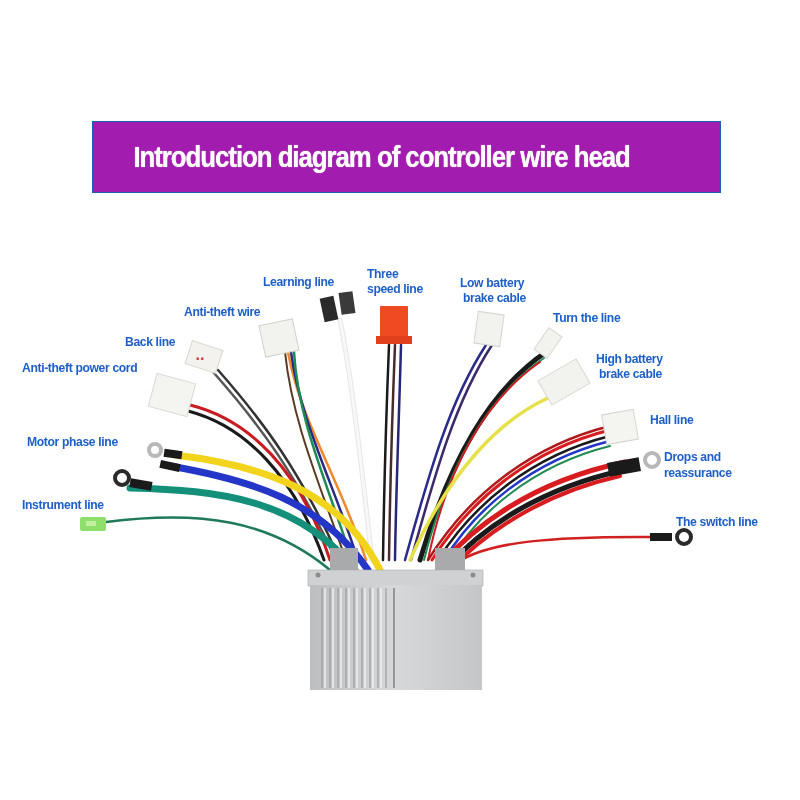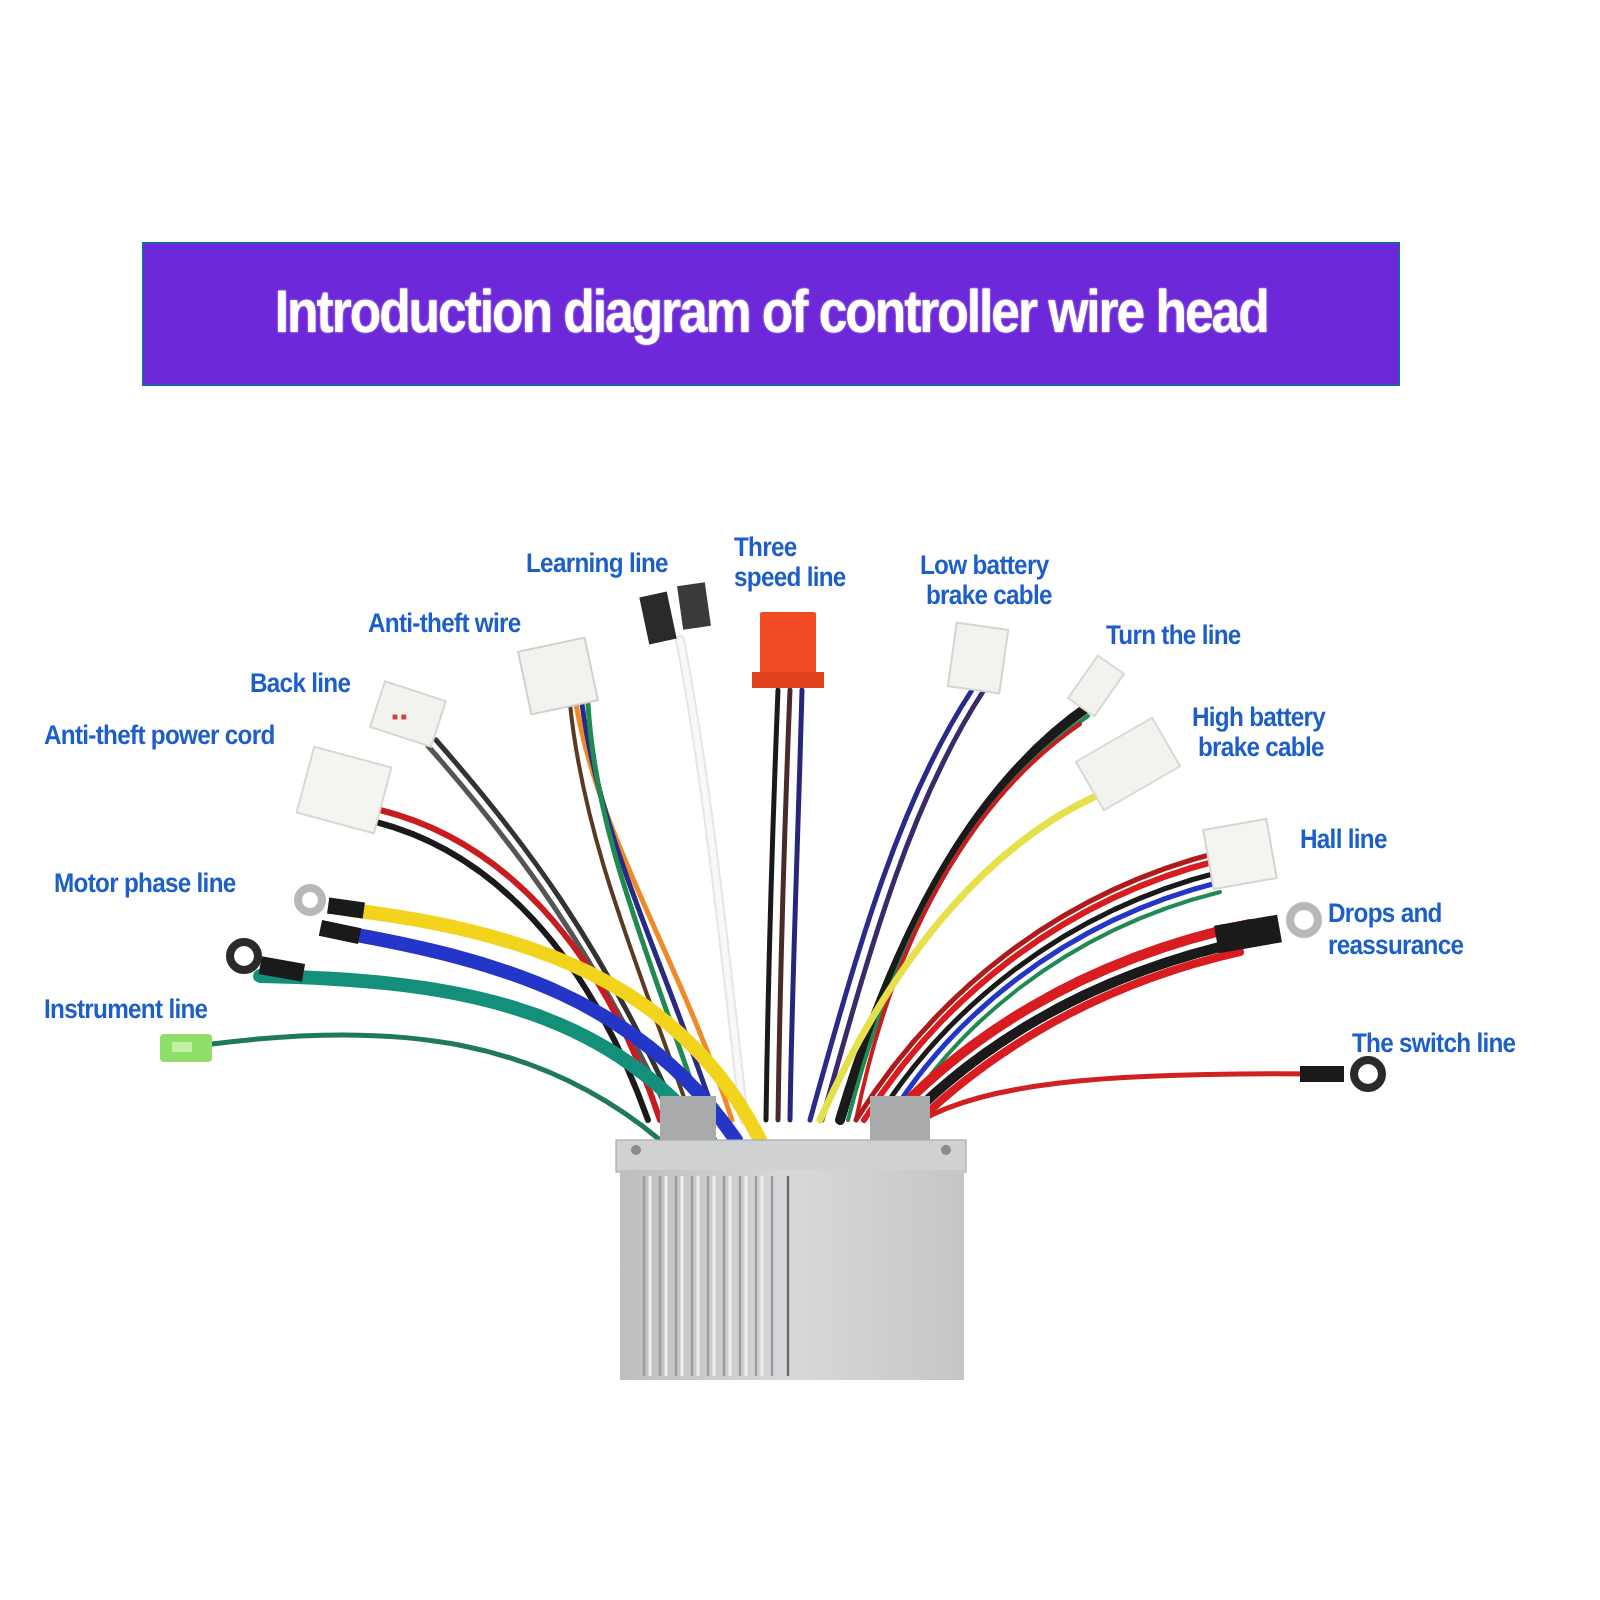--- a/index.html
+++ b/index.html
@@ -1,20 +1,20 @@
 <!DOCTYPE html>
 <html><head>
 <meta charset="utf-8">
 <style>
   html, body { margin:0; padding:0; background:#ffffff; }
   body { width:800px; height:800px; position:relative; overflow:hidden; font-family:"Liberation Sans", sans-serif; }
   .banner {
-    position:absolute; left:71px; top:121px; width:629px; height:72px;
-    background:#6d28d9; border:1px solid #1d5fb0; box-sizing:border-box;
-    display:flex; align-items:center; justify-content:center;
+    position:absolute; left:92px; top:121px; width:629px; height:72px;
+    background:#a21caf; border:1px solid #1d5fb0; box-sizing:border-box;
+    display:flex; align-items:center; 
   }
   .banner-title {
     color:#ffffff; font-family:"Liberation Sans", sans-serif; font-weight:bold;
     font-size:30px; letter-spacing:-1.2px; transform:scaleX(0.86); white-space:nowrap;
     text-shadow:0 0 1px #fff;
   }
   .diagram { position:absolute; left:0; top:0; width:800px; height:800px; }
   .label {
     position:absolute; color:#1d5fc9; font-weight:bold; font-size:13.5px;
     line-height:15px; letter-spacing:-0.4px; white-space:nowrap;

